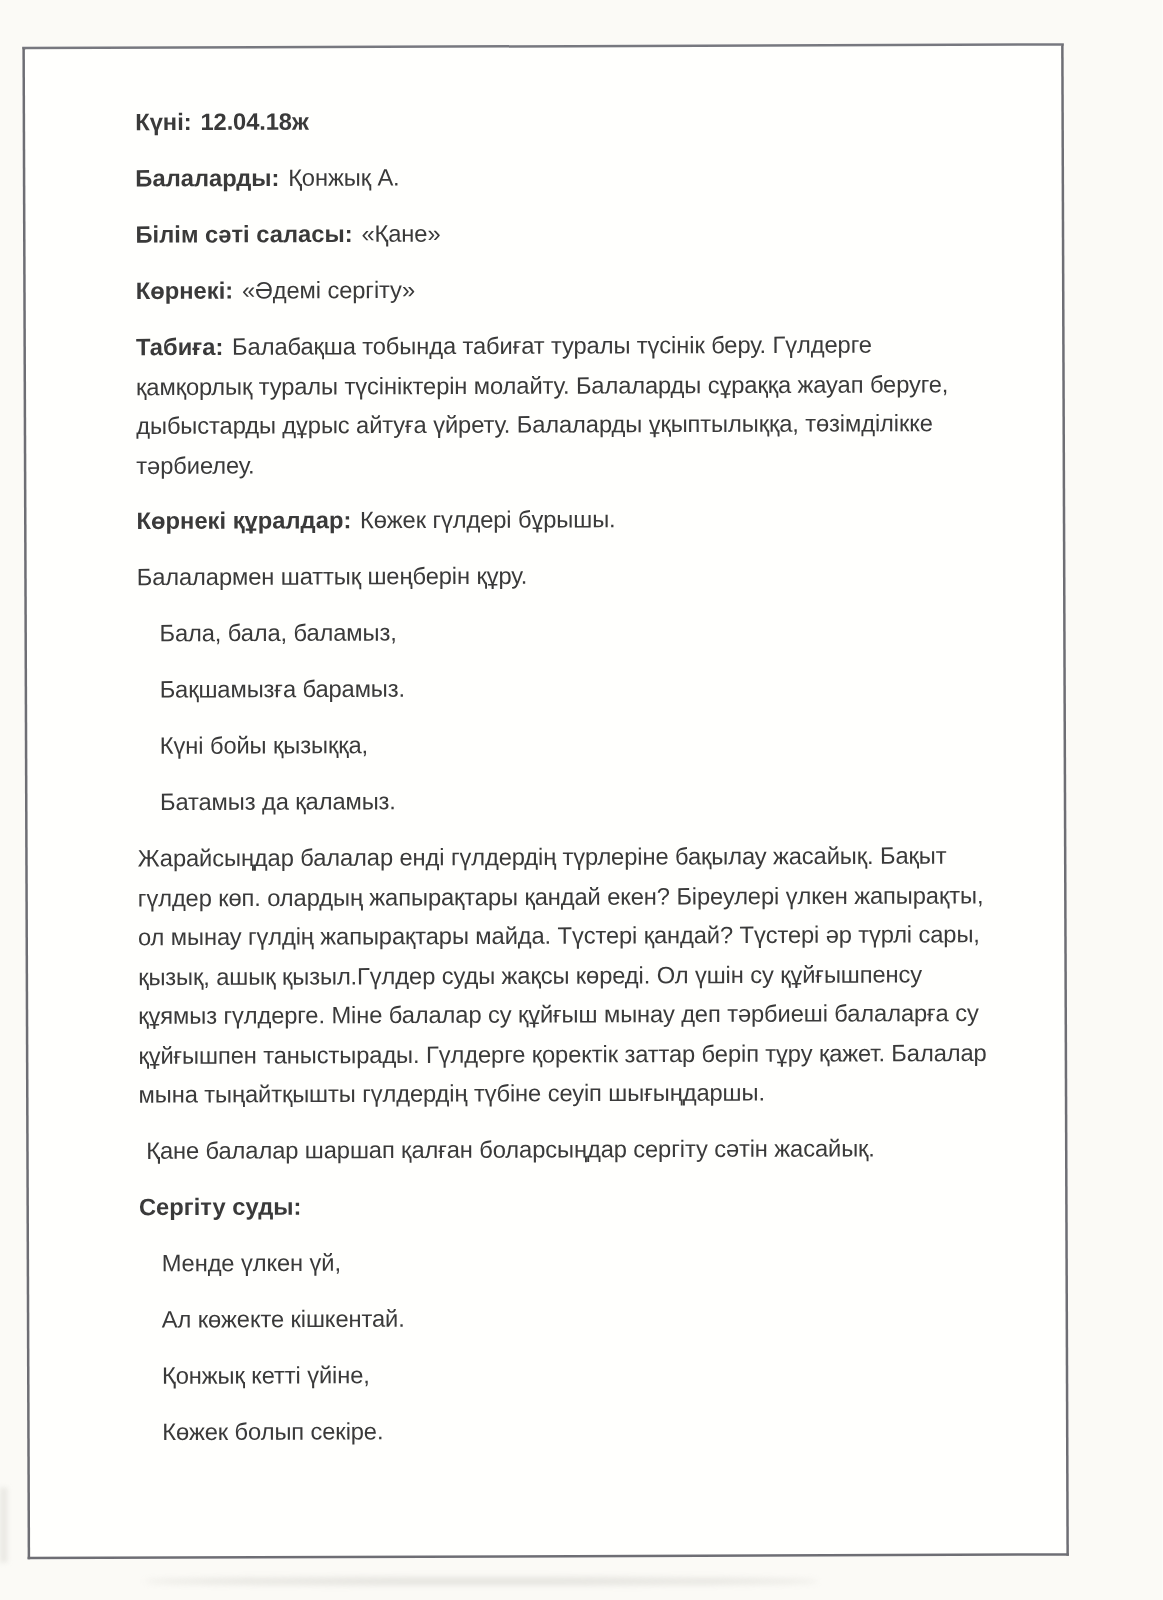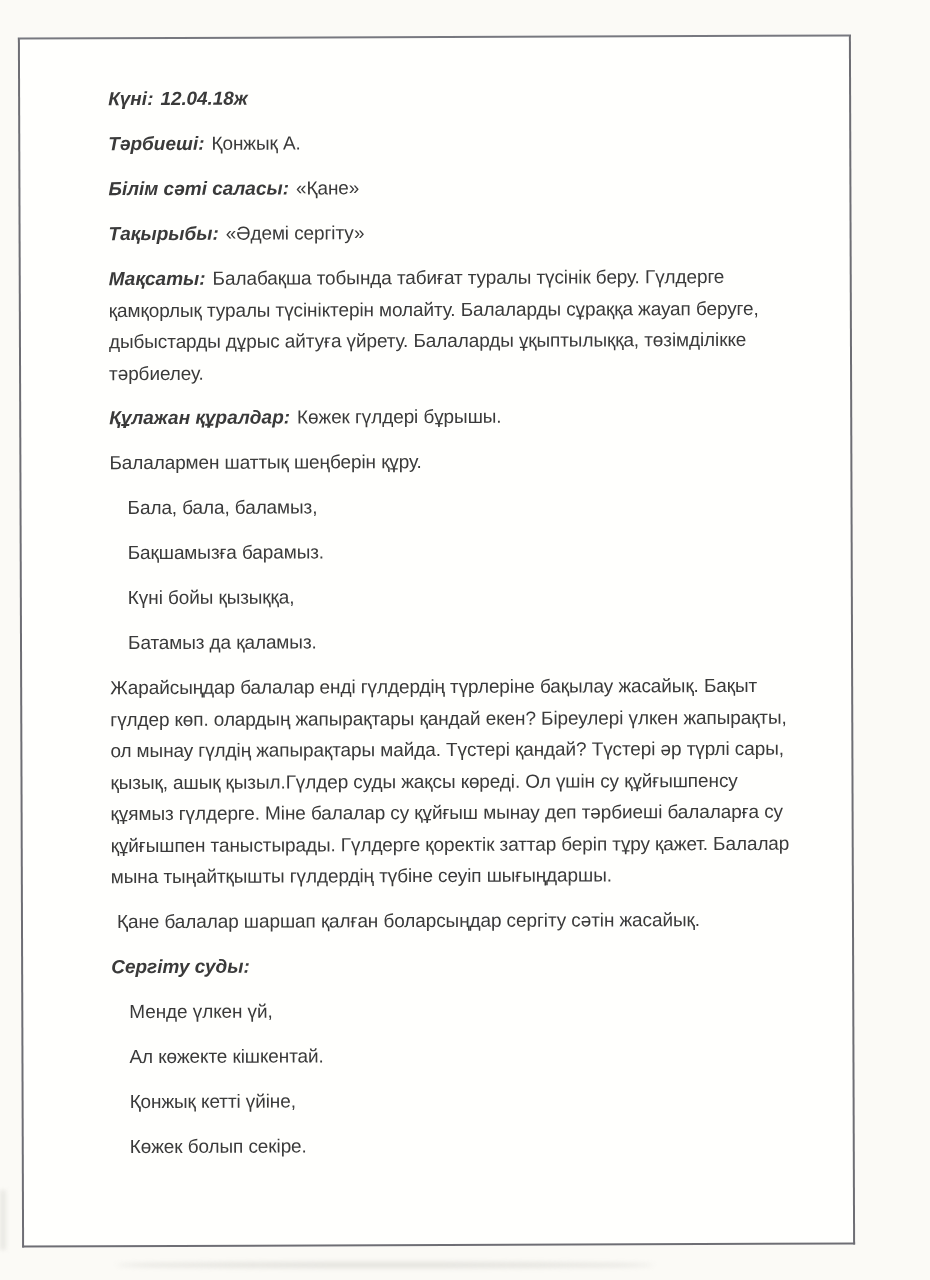--- a/index.html
+++ b/index.html
@@ -37,26 +37,25 @@
   }
   .para { margin: 0 0 13px 0; }
   .pline {
     font-size: 19px;
     line-height: 31.5px;
     letter-spacing: -0.1px;
     white-space: nowrap;
   }
   .label {
     font-weight: bold;
-    font-style: italic;
     margin-right: 7px;
     letter-spacing: 0;
   }
   .label.no-trail { margin-right: 0; }
-  .value-strong { font-weight: bold; font-style: italic; }
+  .value-strong { font-weight: bold; }
   .verse { padding-left: 18px; }
   .indent-sm { padding-left: 6px; }
   .scan-smudge {
     position: absolute;
     left: 115px; top: 1262px;
     width: 540px; height: 6px;
     background: #c7c6c0;
     opacity: 0.45;
     filter: blur(2.5px);
     border-radius: 50%;
@@ -71,34 +70,34 @@
   }
 </style>
 </head>
 <body>
 
 <div class="page-frame">
   <div class="content">
 
     <p class="row"><span class="label">Күні:</span><span class="value-strong">12.04.18ж</span></p>
 
-    <p class="row"><span class="label">Тәрбиеші:</span><span>Қонжық А.</span></p>
+    <p class="row"><span class="label">Балаларды:</span><span>Қонжық А.</span></p>
 
     <p class="row"><span class="label">Білім сәті саласы:</span><span>«Қане»</span></p>
 
-    <p class="row"><span class="label">Тақырыбы:</span><span>«Әдемі сергіту»</span></p>
+    <p class="row"><span class="label">Көрнекі:</span><span>«Әдемі сергіту»</span></p>
 
     <div class="para">
-      <div class="pline"><span class="label">Мақсаты:</span><span>Балабақша тобында табиғат туралы түсінік беру. Гүлдерге</span></div>
+      <div class="pline"><span class="label">Табиға:</span><span>Балабақша тобында табиғат туралы түсінік беру. Гүлдерге</span></div>
       <div class="pline">қамқорлық туралы түсініктерін молайту. Балаларды сұраққа жауап беруге,</div>
       <div class="pline">дыбыстарды дұрыс айтуға үйрету. Балаларды ұқыптылыққа, төзімділікке</div>
       <div class="pline">тәрбиелеу.</div>
     </div>
 
-    <p class="row"><span class="label">Құлажан құралдар:</span><span>Көжек гүлдері бұрышы.</span></p>
+    <p class="row"><span class="label">Көрнекі құралдар:</span><span>Көжек гүлдері бұрышы.</span></p>
 
     <p class="row">Балалармен шаттық шеңберін құру.</p>
 
     <p class="row verse">Бала, бала, баламыз,</p>
     <p class="row verse">Бақшамызға барамыз.</p>
     <p class="row verse">Күні бойы қызыққа,</p>
     <p class="row verse">Батамыз да қаламыз.</p>
 
     <div class="para">
       <div class="pline">Жарайсыңдар балалар енді гүлдердің түрлеріне бақылау жасайық. Бақыт</div>

